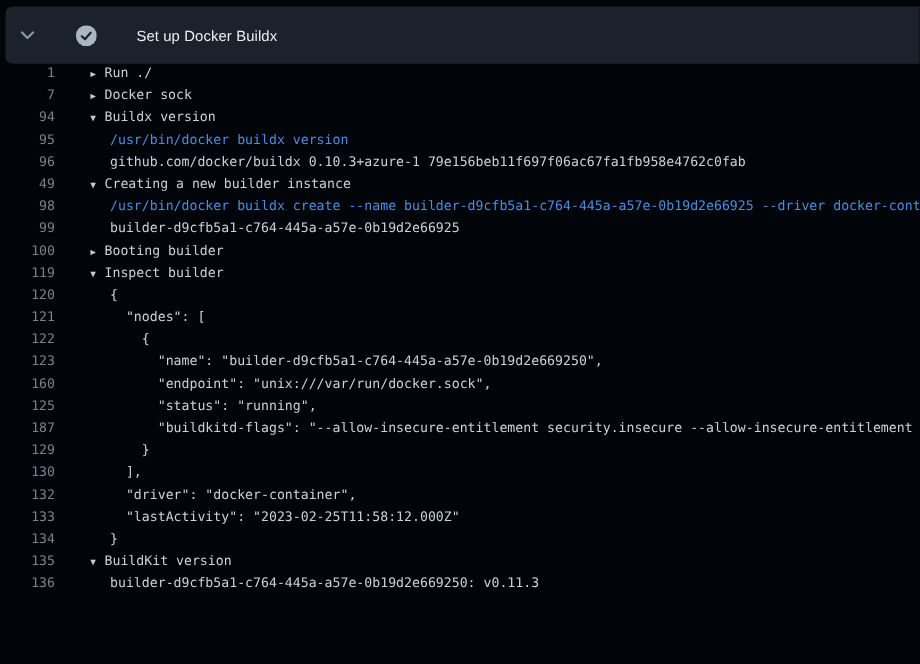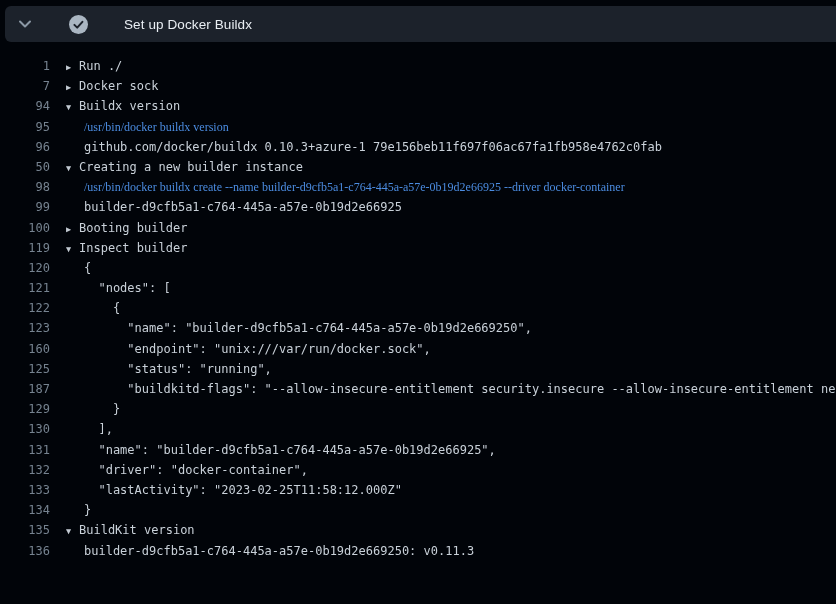--- a/index.html
+++ b/index.html
@@ -6,21 +6,21 @@
   body {
     width: 836px; height: 604px;
     background: var(--page-bg, #010409);
     overflow: hidden;
     position: relative;
     font-family: "Liberation Sans", sans-serif;
   }
   .step-header {
     position: absolute;
     top: 6px; left: 5px; right: 0;
-    height: 36px;
+    height: 52px;
     background: var(--header-bg, #1c222b);
     border-radius: 6px 0 0 6px;
     display: flex;
     align-items: center;
     cursor: pointer;
     gap: 24px;
   }
   .chev-wrap { margin-left: 13px; display: flex; align-items: center; }
   .check-wrap { margin-left: 13px; display: flex; align-items: center; }
   .step-title {
@@ -46,27 +46,27 @@
     white-space: pre;
     overflow: hidden;
   }
   .row .num {
     flex: 0 0 50px;
     text-align: right;
     color: var(--line-number, #768390);
     user-select: none;
   }
   .row .line-body {
-    margin-left: 16px;
+    margin-left: 32px;
     white-space: pre;
     overflow: hidden;
     flex: 1 1 auto;
   }
   .row.group_collapsed, .row.group_expanded { cursor: pointer; }
-  .row.command .line-body { color: var(--command, #4c8de2); padding-left: 18px; font-family: Liberation Serif, serif; }
+  .row.command .line-body { color: var(--command, #4c8de2); padding-left: 18px; }
   .row.output  .line-body { padding-left: 18px; }
   .marker {
     display: inline-block;
     width: 13px;
     font-size: 8.5px;
     color: var(--marker, #c3cbd3);
   }
 </style>
 </head>
 <body>
@@ -86,34 +86,33 @@
   <span class="step-title">Set up Docker Buildx</span>
 </div>
 
 <div class="log-area">
   <div>
       <div class="row group_collapsed"><span class="num">1</span><span class="line-body"><span class="marker">▶</span><span>Run ./</span></span></div>
       <div class="row group_collapsed"><span class="num">7</span><span class="line-body"><span class="marker">▶</span><span>Docker sock</span></span></div>
       <div class="row group_expanded"><span class="num">94</span><span class="line-body"><span class="marker">▼</span><span>Buildx version</span></span></div>
       <div class="row command"><span class="num">95</span><span class="line-body">/usr/bin/docker buildx version</span></div>
       <div class="row output"><span class="num">96</span><span class="line-body">github.com/docker/buildx 0.10.3+azure-1 79e156beb11f697f06ac67fa1fb958e4762c0fab</span></div>
-      <div class="row group_expanded"><span class="num">50</span><span class="line-body"><span class="marker">▼</span><span>Creating a new builder instance</span></span></div>
+      <div class="row group_expanded"><span class="num">49</span><span class="line-body"><span class="marker">▼</span><span>Creating a new builder instance</span></span></div>
       <div class="row command"><span class="num">98</span><span class="line-body">/usr/bin/docker buildx create --name builder-d9cfb5a1-c764-445a-a57e-0b19d2e66925 --driver docker-container</span></div>
       <div class="row output"><span class="num">99</span><span class="line-body">builder-d9cfb5a1-c764-445a-a57e-0b19d2e66925</span></div>
       <div class="row group_collapsed"><span class="num">100</span><span class="line-body"><span class="marker">▶</span><span>Booting builder</span></span></div>
       <div class="row group_expanded"><span class="num">119</span><span class="line-body"><span class="marker">▼</span><span>Inspect builder</span></span></div>
       <div class="row output"><span class="num">120</span><span class="line-body">{</span></div>
       <div class="row output"><span class="num">121</span><span class="line-body">  "nodes": [</span></div>
       <div class="row output"><span class="num">122</span><span class="line-body">    {</span></div>
       <div class="row output"><span class="num">123</span><span class="line-body">      "name": "builder-d9cfb5a1-c764-445a-a57e-0b19d2e669250",</span></div>
       <div class="row output"><span class="num">160</span><span class="line-body">      "endpoint": "unix:///var/run/docker.sock",</span></div>
       <div class="row output"><span class="num">125</span><span class="line-body">      "status": "running",</span></div>
       <div class="row output"><span class="num">187</span><span class="line-body">      "buildkitd-flags": "--allow-insecure-entitlement security.insecure --allow-insecure-entitlement network</span></div>
       <div class="row output"><span class="num">129</span><span class="line-body">    }</span></div>
       <div class="row output"><span class="num">130</span><span class="line-body">  ],</span></div>
-      <div class="row output"><span class="num">131</span><span class="line-body">  "name": "builder-d9cfb5a1-c764-445a-a57e-0b19d2e66925",</span></div>
       <div class="row output"><span class="num">132</span><span class="line-body">  "driver": "docker-container",</span></div>
       <div class="row output"><span class="num">133</span><span class="line-body">  "lastActivity": "2023-02-25T11:58:12.000Z"</span></div>
       <div class="row output"><span class="num">134</span><span class="line-body">}</span></div>
       <div class="row group_expanded"><span class="num">135</span><span class="line-body"><span class="marker">▼</span><span>BuildKit version</span></span></div>
       <div class="row output"><span class="num">136</span><span class="line-body">builder-d9cfb5a1-c764-445a-a57e-0b19d2e669250: v0.11.3</span></div>
     </div>
 </div>
 
 </body></html>

